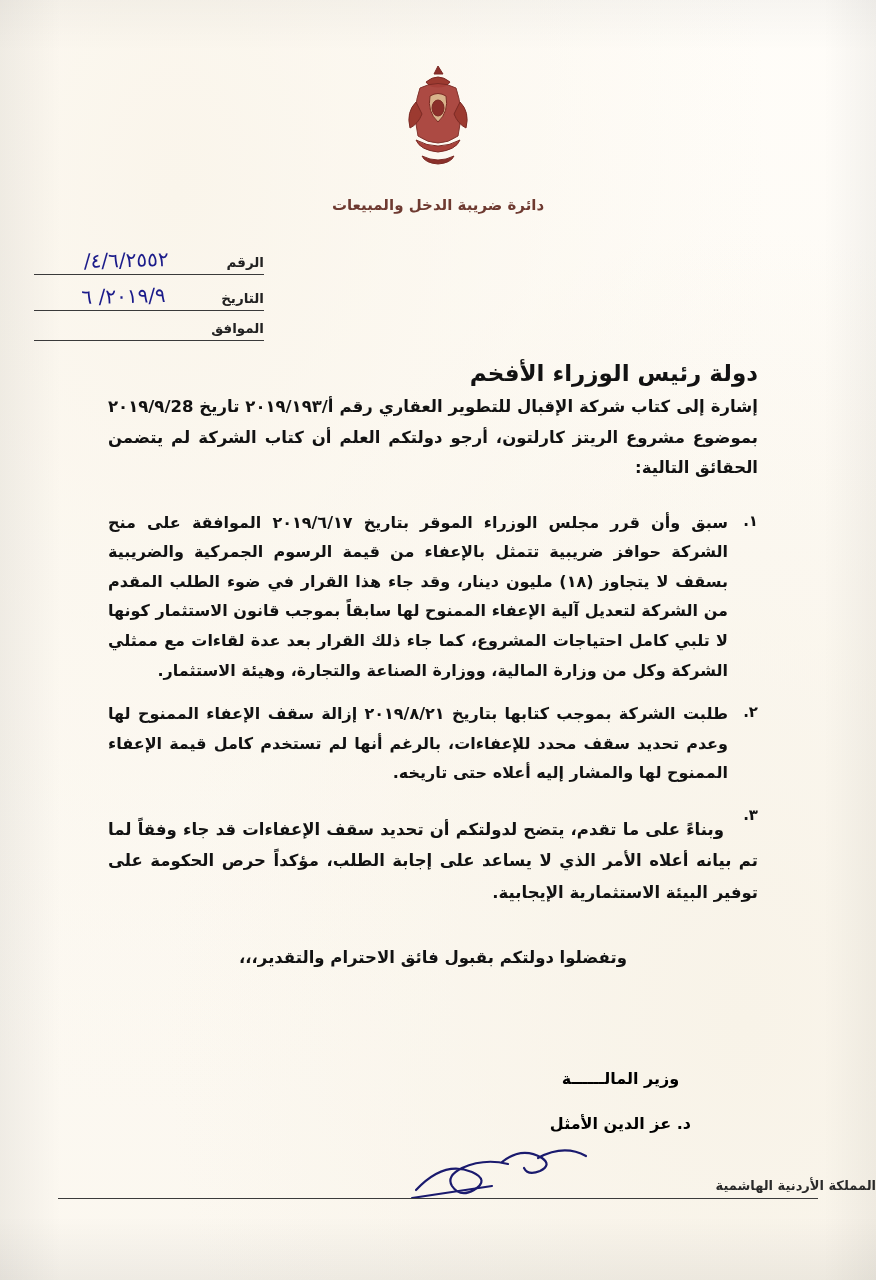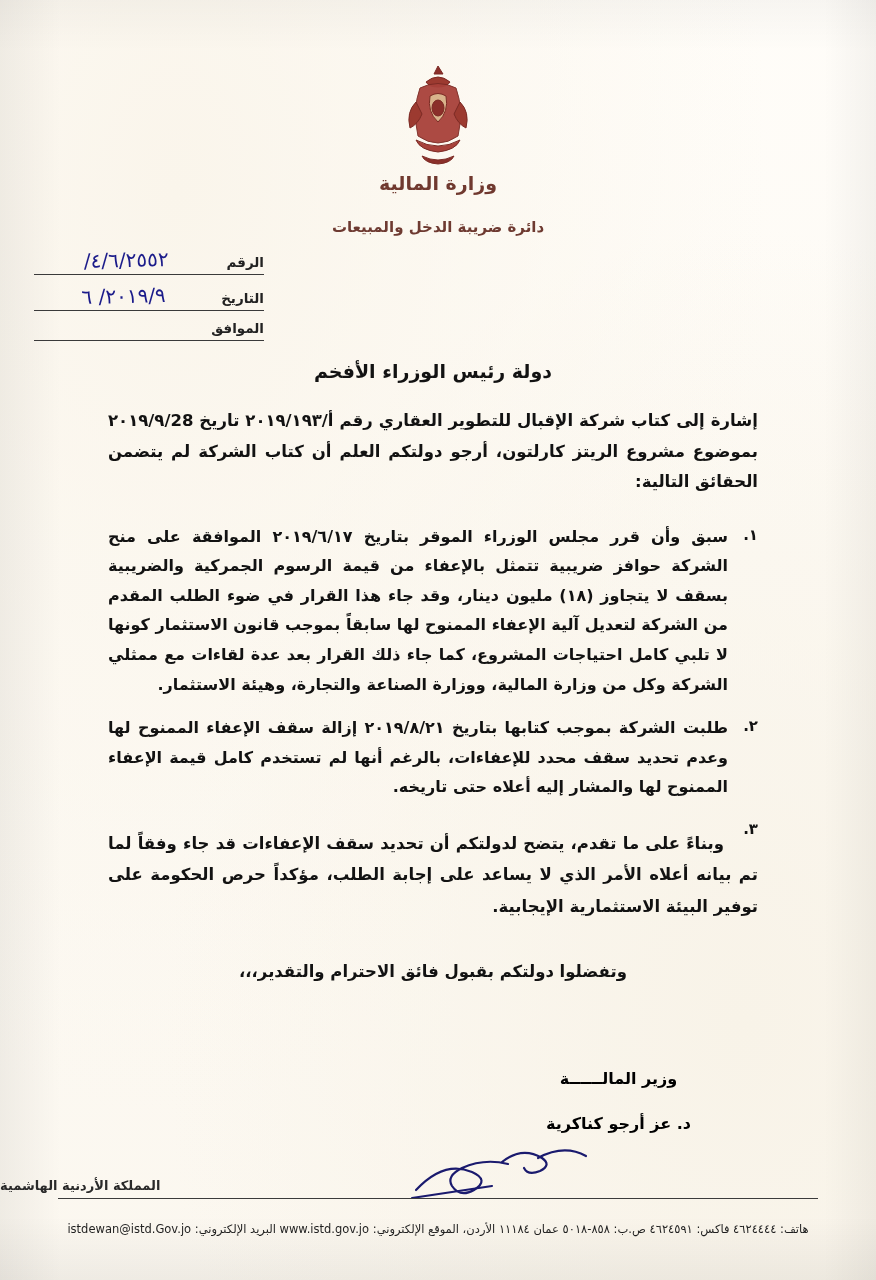--- a/index.html
+++ b/index.html
@@ -115,24 +115,24 @@
   
   .body-area {
     position: absolute;
     top: 360px;
     right: 118px;
     left: 108px;
     direction: rtl;
     color: #121212;
   }
   .salutation {
-    text-align: center;
-    font-size: 19px;
-    font-weight: bold;
-    margin-bottom: 24px;
+    text-align: right;
+    font-size: 23px;
+    font-weight: bold;
+    margin-bottom: 6px;
     letter-spacing: 0px;
   }
   .intro {
     font-size: 16.5px;
     line-height: 1.85;
     text-align: justify;
     font-weight: bold;
     margin-bottom: 24px;
   }
   ol.points {
@@ -204,21 +204,21 @@
     position: absolute;
     left: 58px;
     right: 58px;
     top: 1198px;
     border-top: 1px solid #3b3b3b;
   }
   .footer-center {
     position: absolute;
     top: 1178px;
     left: 0; right: 0;
-    text-align: left;
+    text-align: right;
     font-size: 13px;
     font-weight: bold;
     color: #2a2a2a;
   }
   .footer-line {
     position: absolute;
     top: 1222px;
     left: 44px;
     right: 44px;
     text-align: center;
@@ -251,21 +251,20 @@
           <path d="M70 40 q10 10 6 26 q-8 -4 -12 -14z" fill="#9c3a30"></path>
 
           <path d="M26 78 q22 12 44 0 q-4 10 -22 12 q-18 -2 -22 -12z" fill="#a8413a"></path>
           <path d="M32 94 q16 8 32 0 q-3 7 -16 8 q-13 -1 -16 -8z" fill="#8b2f2a"></path>
         </g>
       </svg>
     </span>
   </div>
 
   <div class="ministry">
-    <div class="line1">وزارة المالية</div>
     <div class="line2">دائرة ضريبة الدخل والمبيعات</div>
   </div>
 
   <div class="refblock">
     <div class="refrow">
       <span class="lbl">الرقم</span>
       <span class="val">٤/٦/٢٥٥٢/</span>
     </div>
     <div class="refrow">
       <span class="lbl">التاريخ</span>
@@ -294,31 +293,30 @@
         <span class="num">٣.</span>
       </li>
     </ol>
 
     <div class="conclusion">وبناءً على ما تقدم، يتضح لدولتكم أن تحديد سقف الإعفاءات قد جاء وفقاً لما تم بيانه أعلاه الأمر الذي لا يساعد على إجابة الطلب، مؤكداً حرص الحكومة على توفير البيئة الاستثمارية الإيجابية.</div>
     <div class="closing">وتفضلوا دولتكم بقبول فائق الاحترام والتقدير،،،</div>
   </div>
 
   <div class="sig">
     <div class="title">وزير المالــــــة</div>
-    <div class="name">د. عز أرجو كناكرية</div>
+    <div class="name">د. عز الدين الأمثل</div>
   </div>
 
   <span class="scribble">
     <svg viewBox="0 0 260 80" width="260" height="80" aria-hidden="true">
       <g fill="none" stroke="#1a1a6e" stroke-width="2.2" stroke-linecap="round">
         <path d="M10 62 q28 -30 56 -18 q18 8 2 18 q-14 8 -22 -4 q-6 -10 10 -18 q22 -10 46 -4"></path>
         <path d="M96 34 q20 -16 40 -4 q10 7 -2 13 q-12 5 -16 -3"></path>
         <path d="M132 30 q26 -14 48 -2"></path>
         <path d="M6 70 q40 -6 80 -12"></path>
       </g>
     </svg>
   </span>
 
   <div class="footer-center">المملكة الأردنية الهاشمية</div>
   <div class="footer-rule"></div>
-  <div class="footer-line">هاتف: ٤٦٢٤٤٤٤ فاكس: ٤٦٢٤٥٩١ ص.ب: ٨٥٨-٥٠١٨ عمان ١١١٨٤ الأردن، الموقع الإلكتروني: www.istd.gov.jo البريد الإلكتروني: istdewan@istd.Gov.jo</div>
 
 </div>
 
 </body></html>

